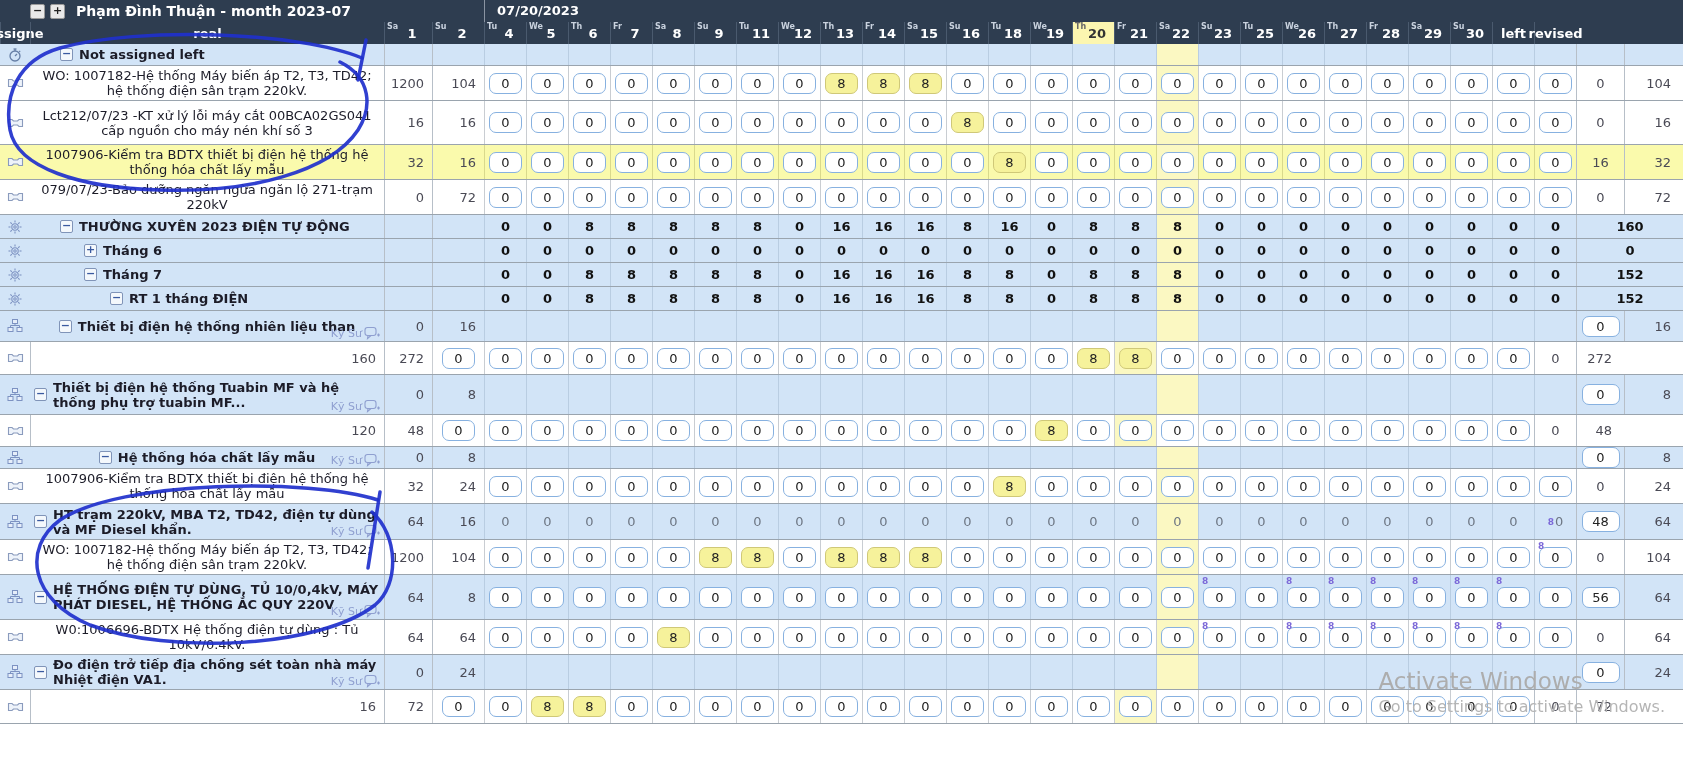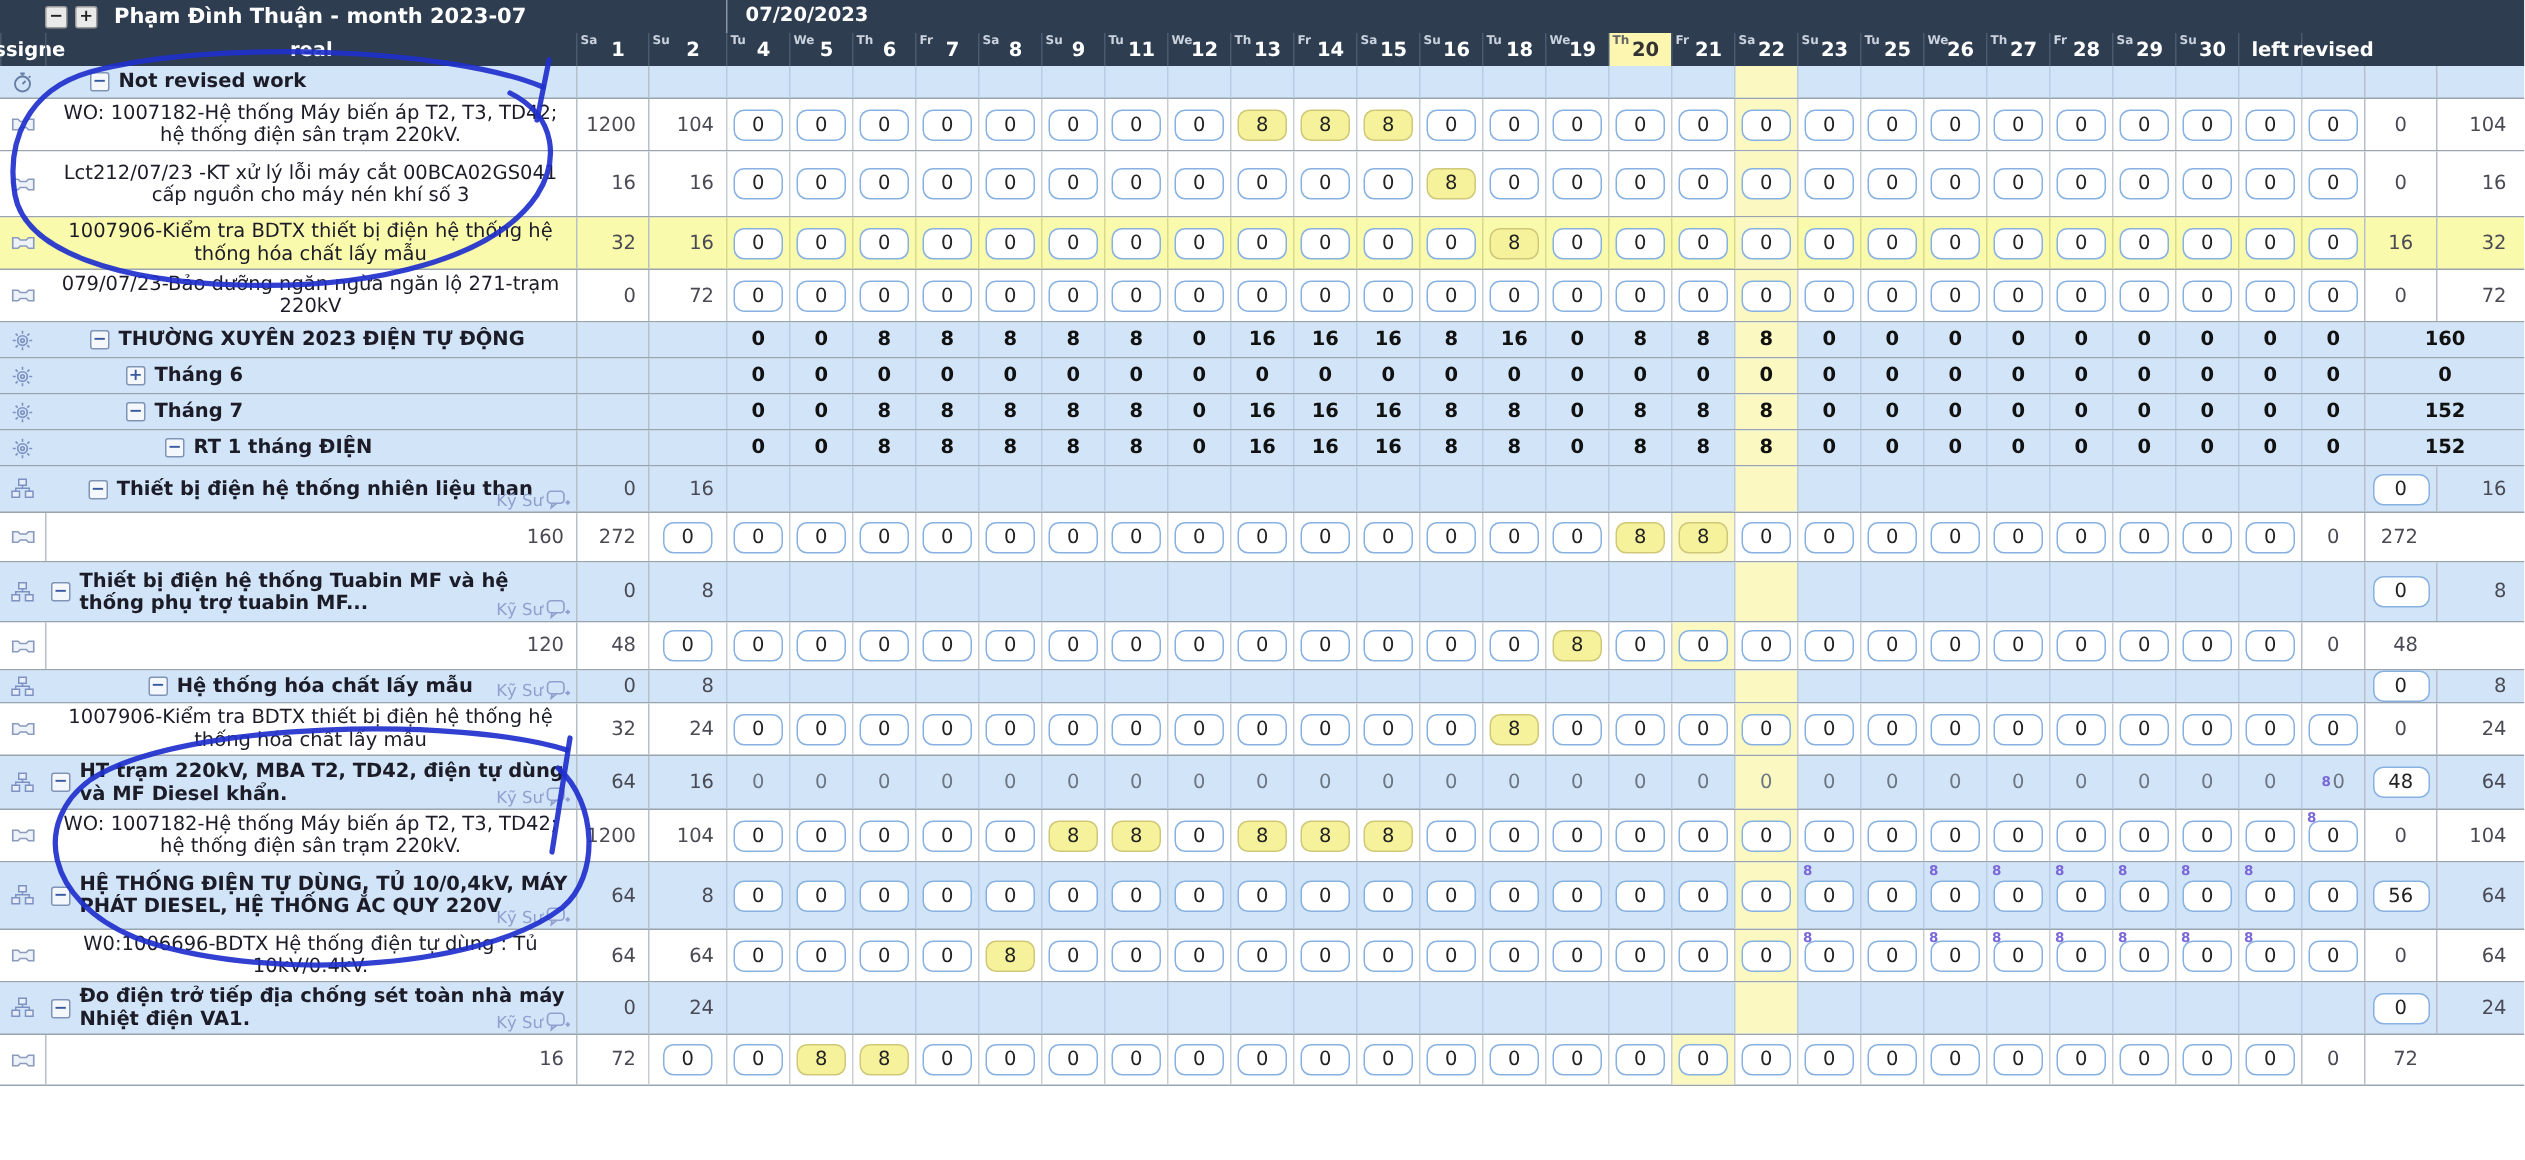--- a/index.html
+++ b/index.html
@@ -205,21 +205,21 @@
             <circle cx="8" cy="9" r="5" fill="none" stroke="#667fa6" stroke-width="1.3"></circle>
             <line x1="6.5" y1="2" x2="9.5" y2="2" stroke="#667fa6" stroke-width="1.3"></line>
             <line x1="8" y1="2" x2="8" y2="4" stroke="#667fa6" stroke-width="1.3"></line>
             <line x1="8" y1="9" x2="10" y2="7" stroke="#667fa6" stroke-width="1.2"></line>
             <line x1="12.2" y1="4.8" x2="13.2" y2="3.8" stroke="#667fa6" stroke-width="1.2"></line>
           </svg>
         </div>
         <div class="taskcell">
           <div class="lblwrap" style="padding-left: 26px;">
             <span class="toggle">−</span>
-            <span class="glabel">Not revised work</span>
+            <span class="glabel">Not assigned left</span>
           </div>
         </div>
         <div class="acell"></div>
         <div class="rcell"></div>
         <div class="daycell"></div>
         <div class="daycell"></div>
         <div class="daycell"></div>
         <div class="daycell"></div>
         <div class="daycell"></div>
         <div class="daycell"></div>
@@ -2638,20 +2638,24 @@
         <div class="daycell">
           <span class="supwrap">
             <input type="text" class="ibox" value="0" style="">
           </span>
         </div>
         <div class="lcell">0</div>
         <div class="vcell">72</div>
       </div>
     </div>
 
+  <div id="wmark">
+    <div class="w1">Activate Windows</div>
+    <div class="w2">Go to Settings to activate Windows.</div>
+  </div>
 
   <svg id="annot" width="1683" height="773">
     <path d="M 362,58 C 300,32 140,26 60,48 C 18,60 4,95 10,130 C 17,168 80,188 160,190 C 250,193 330,172 358,130 C 372,108 372,78 340,62" fill="none" stroke="#2030cc" stroke-width="3.5" stroke-linecap="round" opacity="0.92"></path>
     <path d="M 366,40 L 358,80" fill="none" stroke="#2030cc" stroke-width="3.5" stroke-linecap="round" opacity="0.92"></path>
     <path d="M 378,500 C 310,478 120,480 60,520 C 22,548 30,600 90,625 C 170,655 320,648 375,605 C 400,584 398,535 372,512" fill="none" stroke="#2030cc" stroke-width="3.5" stroke-linecap="round" opacity="0.92"></path>
     <path d="M 380,492 L 368,568" fill="none" stroke="#2030cc" stroke-width="3.5" stroke-linecap="round" opacity="0.92"></path>
   </svg>
 </div>
 
 </body></html>

